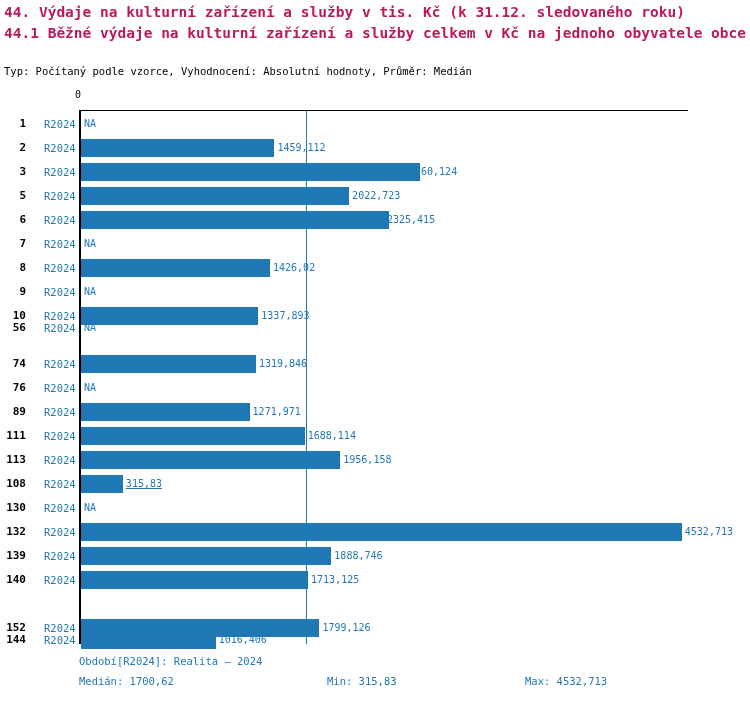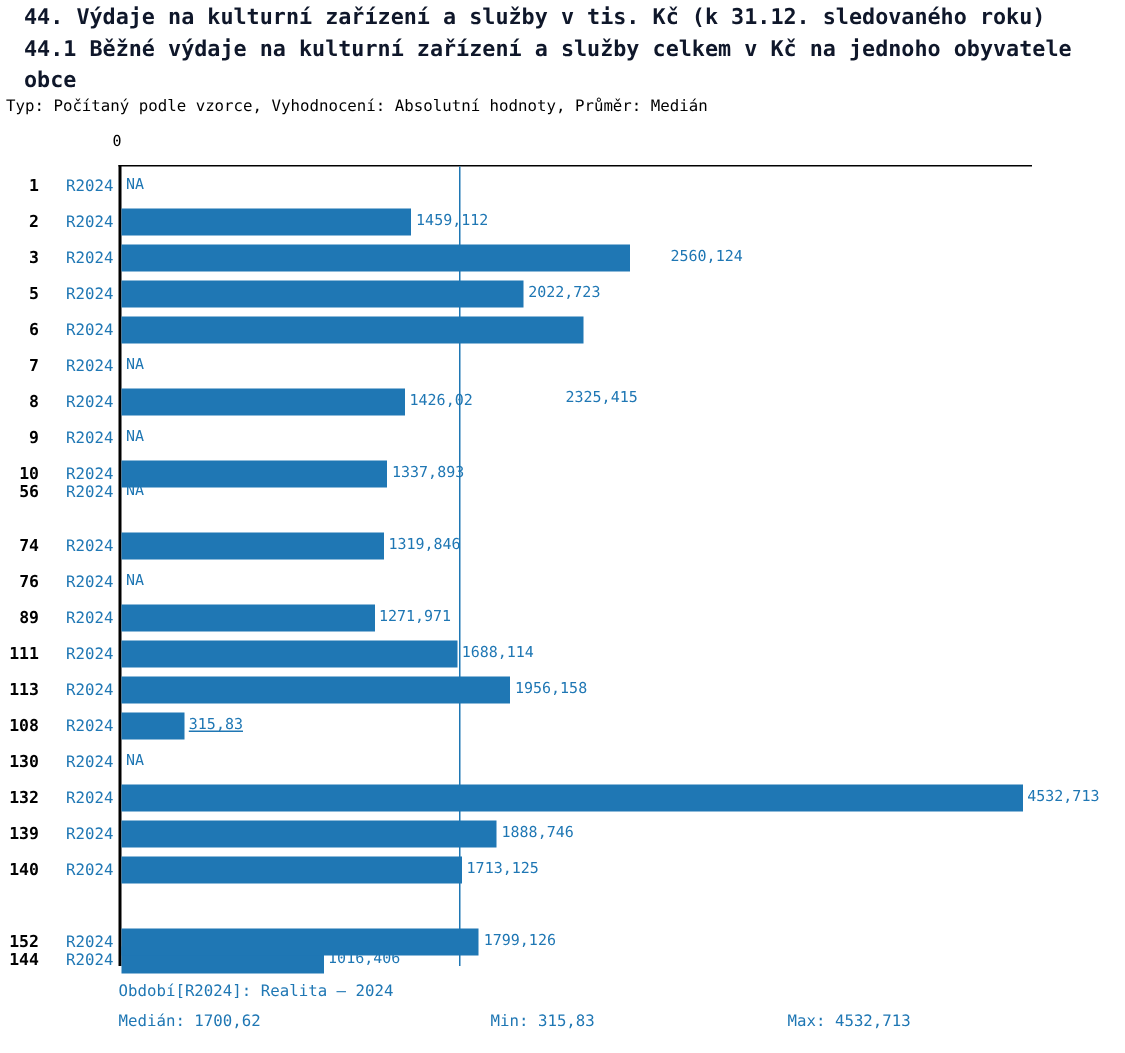--- a/index.html
+++ b/index.html
@@ -5,21 +5,21 @@
   html,body{margin:0;padding:0;background:#ffffff;}
   body{
     width:750px;height:702px;position:relative;overflow:hidden;
     font-family:"DejaVu Sans Mono","Liberation Mono",monospace;
     color:#000000;
   }
   
   #titles{position:absolute;left:4px;top:2px;width:744px;}
   .title-line{
     font-size:14.5px;font-weight:bold;line-height:21px;
-    letter-spacing:0px;white-space:pre-wrap;color:#0f172a;margin-left:12px;
+    letter-spacing:0px;white-space:pre-wrap;color:#be185d;
   }
   #subtitle{
     position:absolute;left:4px;top:64px;
     font-size:10.5px;line-height:14px;color:#000;white-space:pre;
   }
   
   #plot{
     position:absolute;left:0;top:100px;width:750px;height:560px;
   }
   #zero-tick-label{
@@ -91,33 +91,33 @@
       <div class="row" style="top: 36px;">
         <div class="row-index">2</div>
         <div class="row-period">R2024</div>
         <div class="bar" style="width: 193.405px;"></div>
         <div class="bar-label" style="left: 277.405px;">1459,112</div>
       </div>
       <div class="row" style="top: 60px;">
         <div class="row-index">3</div>
         <div class="row-period">R2024</div>
         <div class="bar" style="width: 339.344px;"></div>
-        <div class="bar-label" style="left: 447px;">2560,124</div>
+        <div class="bar-label" style="left: 409px;">2560,124</div>
       </div>
       <div class="row" style="top: 84px;">
         <div class="row-index">5</div>
         <div class="row-period">R2024</div>
         <div class="bar" style="width: 268.112px;"></div>
         <div class="bar-label" style="left: 352.112px;">2022,723</div>
       </div>
       <div class="row" style="top: 108px;">
         <div class="row-index">6</div>
         <div class="row-period">R2024</div>
         <div class="bar" style="width: 308.234px;"></div>
-        <div class="bar-label" style="left: 377px; margin-top: 46px;">2325,415</div>
+        <div class="bar-label" style="left: 387px;">2325,415</div>
       </div>
       <div class="row" style="top: 132px;">
         <div class="row-index">7</div>
         <div class="row-period">R2024</div>
         <div class="bar-label na" style="left: 84px;">NA</div>
       </div>
       <div class="row" style="top: 156px;">
         <div class="row-index">8</div>
         <div class="row-period">R2024</div>
         <div class="bar" style="width: 189.019px;"></div>

